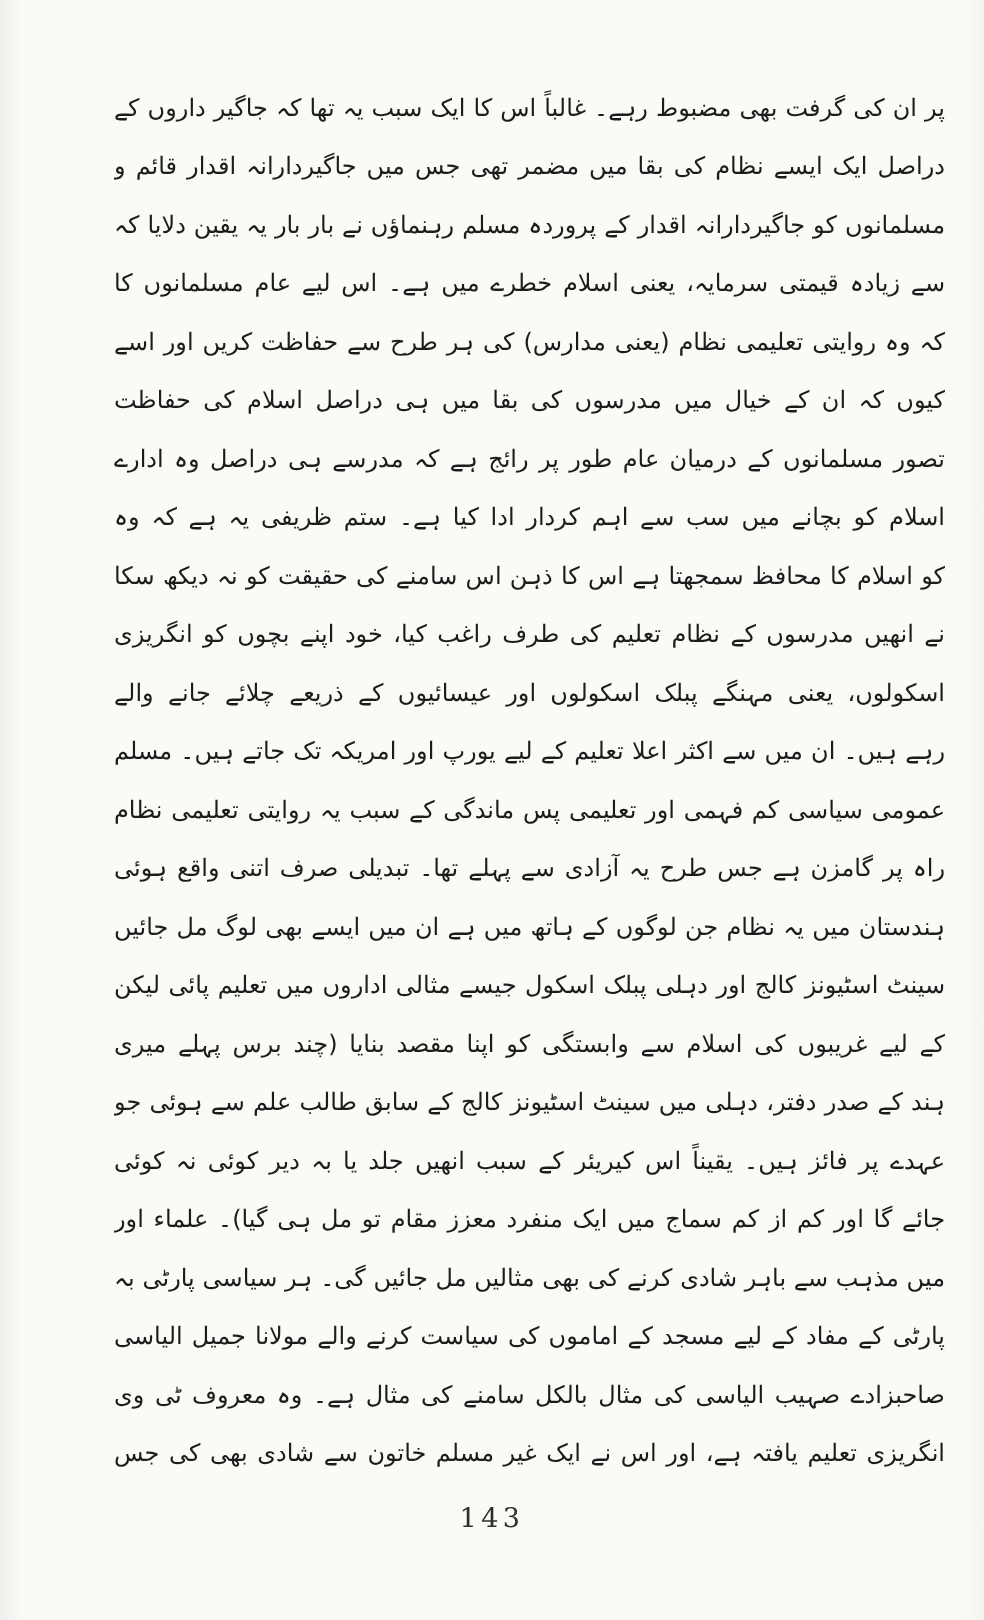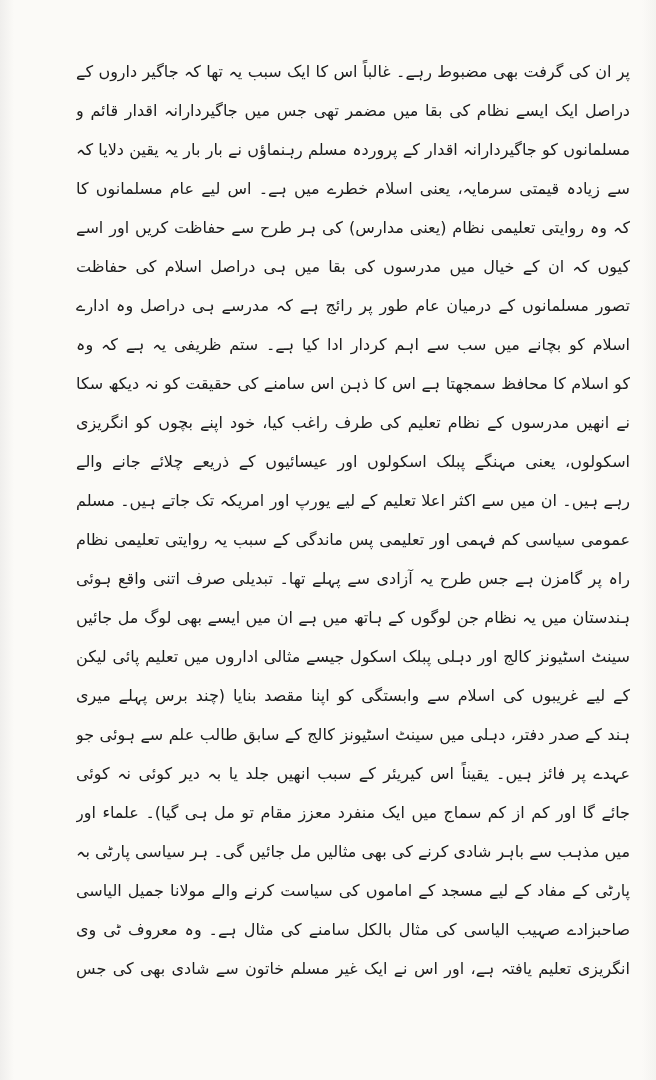--- a/index.html
+++ b/index.html
@@ -73,14 +73,15 @@
     <div class="line">کے لیے غریبوں کی اسلام سے وابستگی کو اپنا مقصد بنایا (چند برس پہلے میری ملاقات جمعیۃ العلماے</div>
     <div class="line">ہند کے صدر دفتر، دہلی میں سینٹ اسٹیونز کالج کے سابق طالب علم سے ہوئی جو اب وہاں ایک اہم</div>
     <div class="line">عہدے پر فائز ہیں۔ یقیناً اس کیریئر کے سبب انھیں جلد یا بہ دیر کوئی نہ کوئی قائدانہ رول بھی مل</div>
     <div class="line">جائے گا اور کم از کم سماج میں ایک منفرد معزز مقام تو مل ہی گیا)۔ علماء اور مولویوں کے خاندانوں</div>
     <div class="line">میں مذہب سے باہر شادی کرنے کی بھی مثالیں مل جائیں گی۔ ہر سیاسی پارٹی بہ مع بھارتیہ جنتا</div>
     <div class="line">پارٹی کے مفاد کے لیے مسجد کے اماموں کی سیاست کرنے والے مولانا جمیل الیاسی کے</div>
     <div class="line">صاحبزادے صہیب الیاسی کی مثال بالکل سامنے کی مثال ہے۔ وہ معروف ٹی وی اینکر ہے،</div>
     <div class="line">انگریزی تعلیم یافتہ ہے، اور اس نے ایک غیر مسلم خاتون سے شادی بھی کی جس کی موت کے بعد وہ</div>
   </div>
 
+  <div class="page-number">143</div>
 
 </div>
 
 </body></html>

